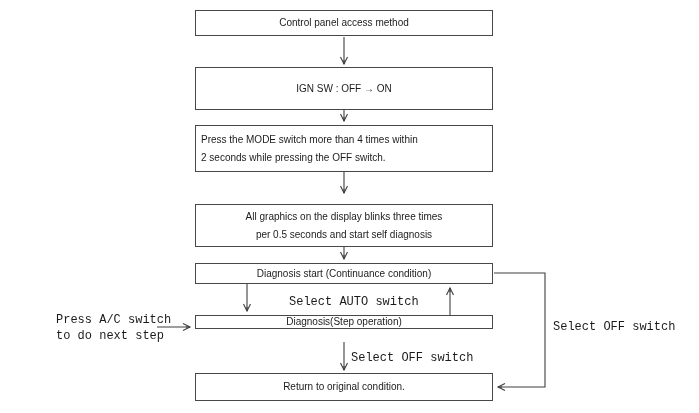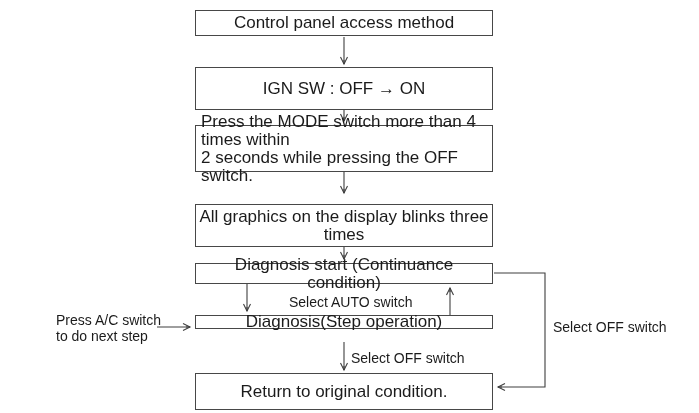--- a/index.html
+++ b/index.html
@@ -23,40 +23,41 @@
     height: 413px;
   }
   .box {
     position: absolute;
     left: 195px;
     width: 298px;
     box-sizing: border-box;
     border: 1px solid #474747;
     background: #ffffff;
     color: #1b1b1b;
-    font-size: 17px;
+    font-size: 10px;
     line-height: 18px;
     display: flex;
     flex-direction: column;
     justify-content: center;
     align-items: center;
     text-align: center;
   }
   .box.left-align {
     align-items: flex-start;
     text-align: left;
     padding-left: 5px;
     padding-right: 4px;
   }
   .edge-label {
     position: absolute;
     color: #1b1b1b;
-    font-size: 14px;
+    font-size: 12px;
     line-height: 16px;
     white-space: nowrap;
+    font-family: Liberation Mono, monospace;
   }
 </style>
 </head>
 <body>
 
 <div id="stage">
 
   <svg id="wires" viewBox="0 0 699 413" xmlns="http://www.w3.org/2000/svg">
     <defs>
       <marker id="ah" markerWidth="12" markerHeight="10" refX="0" refY="0" orient="auto" markerUnits="userSpaceOnUse" viewBox="-8 -5 10 10">
@@ -95,31 +96,32 @@
     <div>IGN SW : OFF → ON</div>
   </div>
 
   <div class="box left-align" style="top:125px;height:47px">
     <div>Press the MODE switch more than 4 times within</div>
     <div>2 seconds while pressing the OFF switch.</div>
   </div>
 
   <div class="box" style="top:204px;height:43px">
     <div>All graphics on the display blinks three times</div>
+    <div>per 0.5 seconds and start self diagnosis</div>
   </div>
 
   <div class="box" style="top:263px;height:21px">
     <div>Diagnosis start (Continuance condition)</div>
   </div>
 
   <div class="box" style="top:315px;height:14px">
     <div>Diagnosis(Step operation)</div>
   </div>
 
-  <div class="box" style="top:373px;height:37px">
+  <div class="box" style="top:373px;height:28px">
     <div>Return to original condition.</div>
   </div>
 
   <div class="edge-label" style="left:289px;top:294px">Select AUTO switch</div>
 
   <div class="edge-label" style="left:351px;top:350px">Select OFF switch</div>
 
   <div class="edge-label" style="left:553px;top:319px">Select OFF switch</div>
 
   <div class="edge-label" style="left:56px;top:312px">

